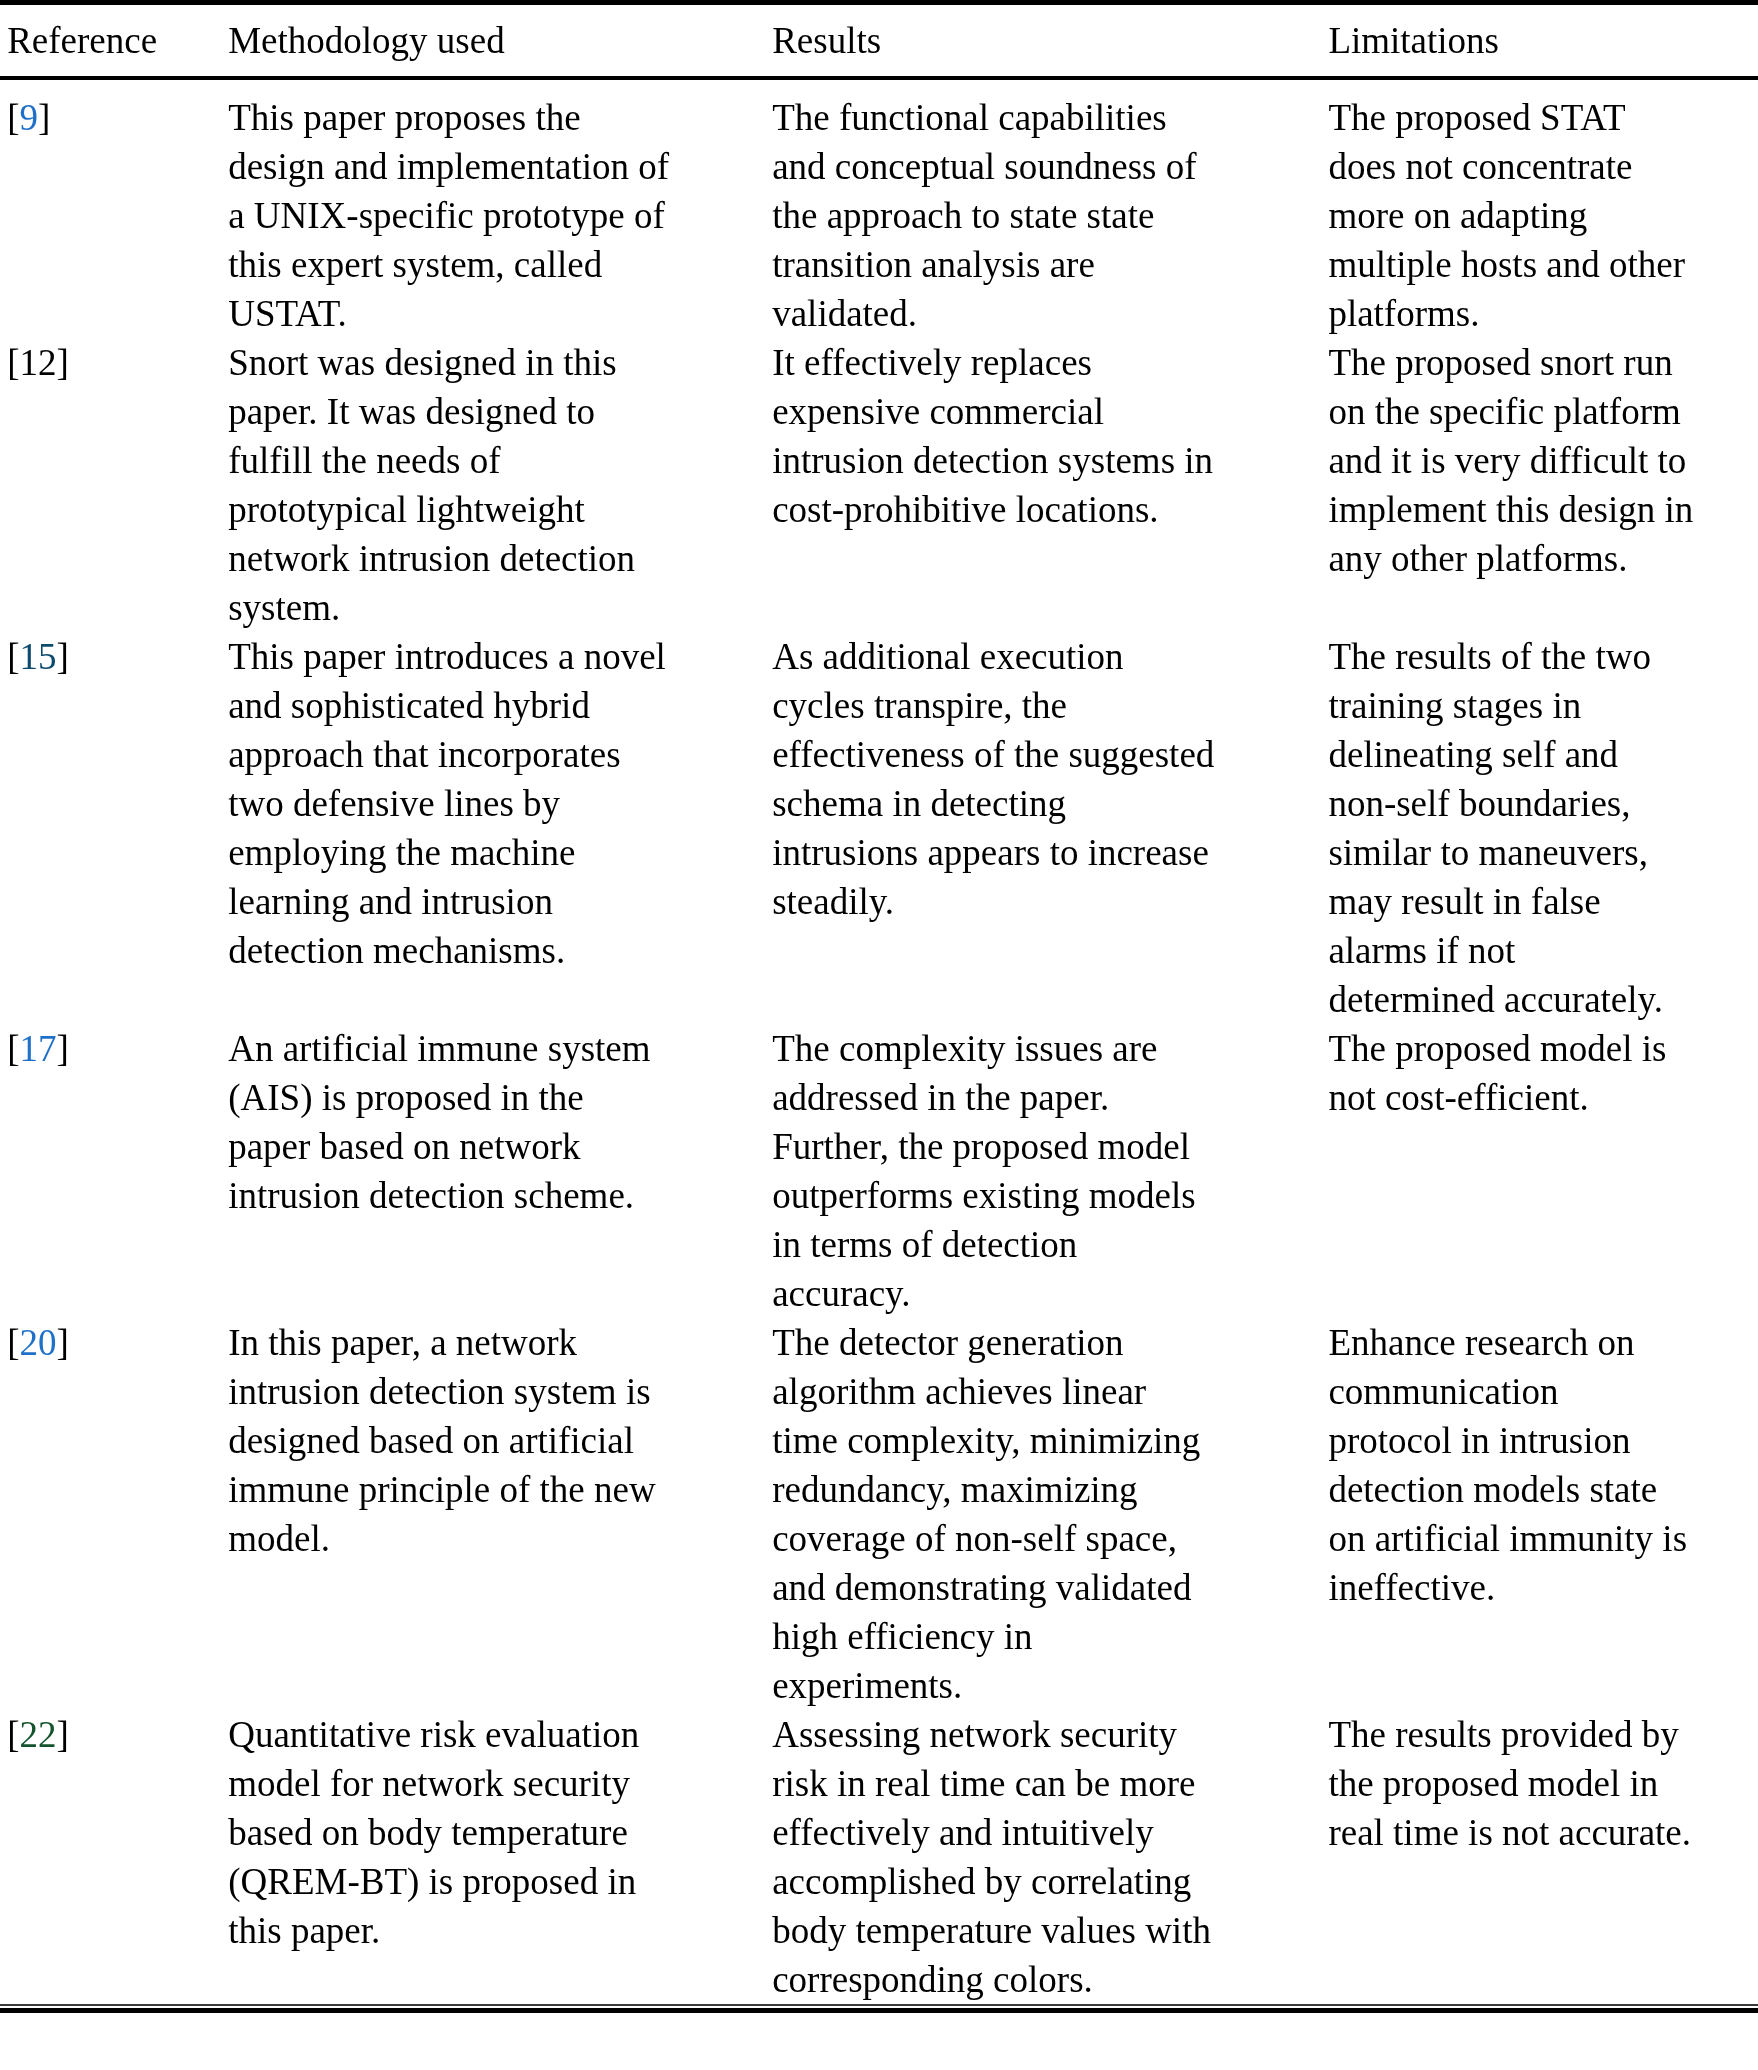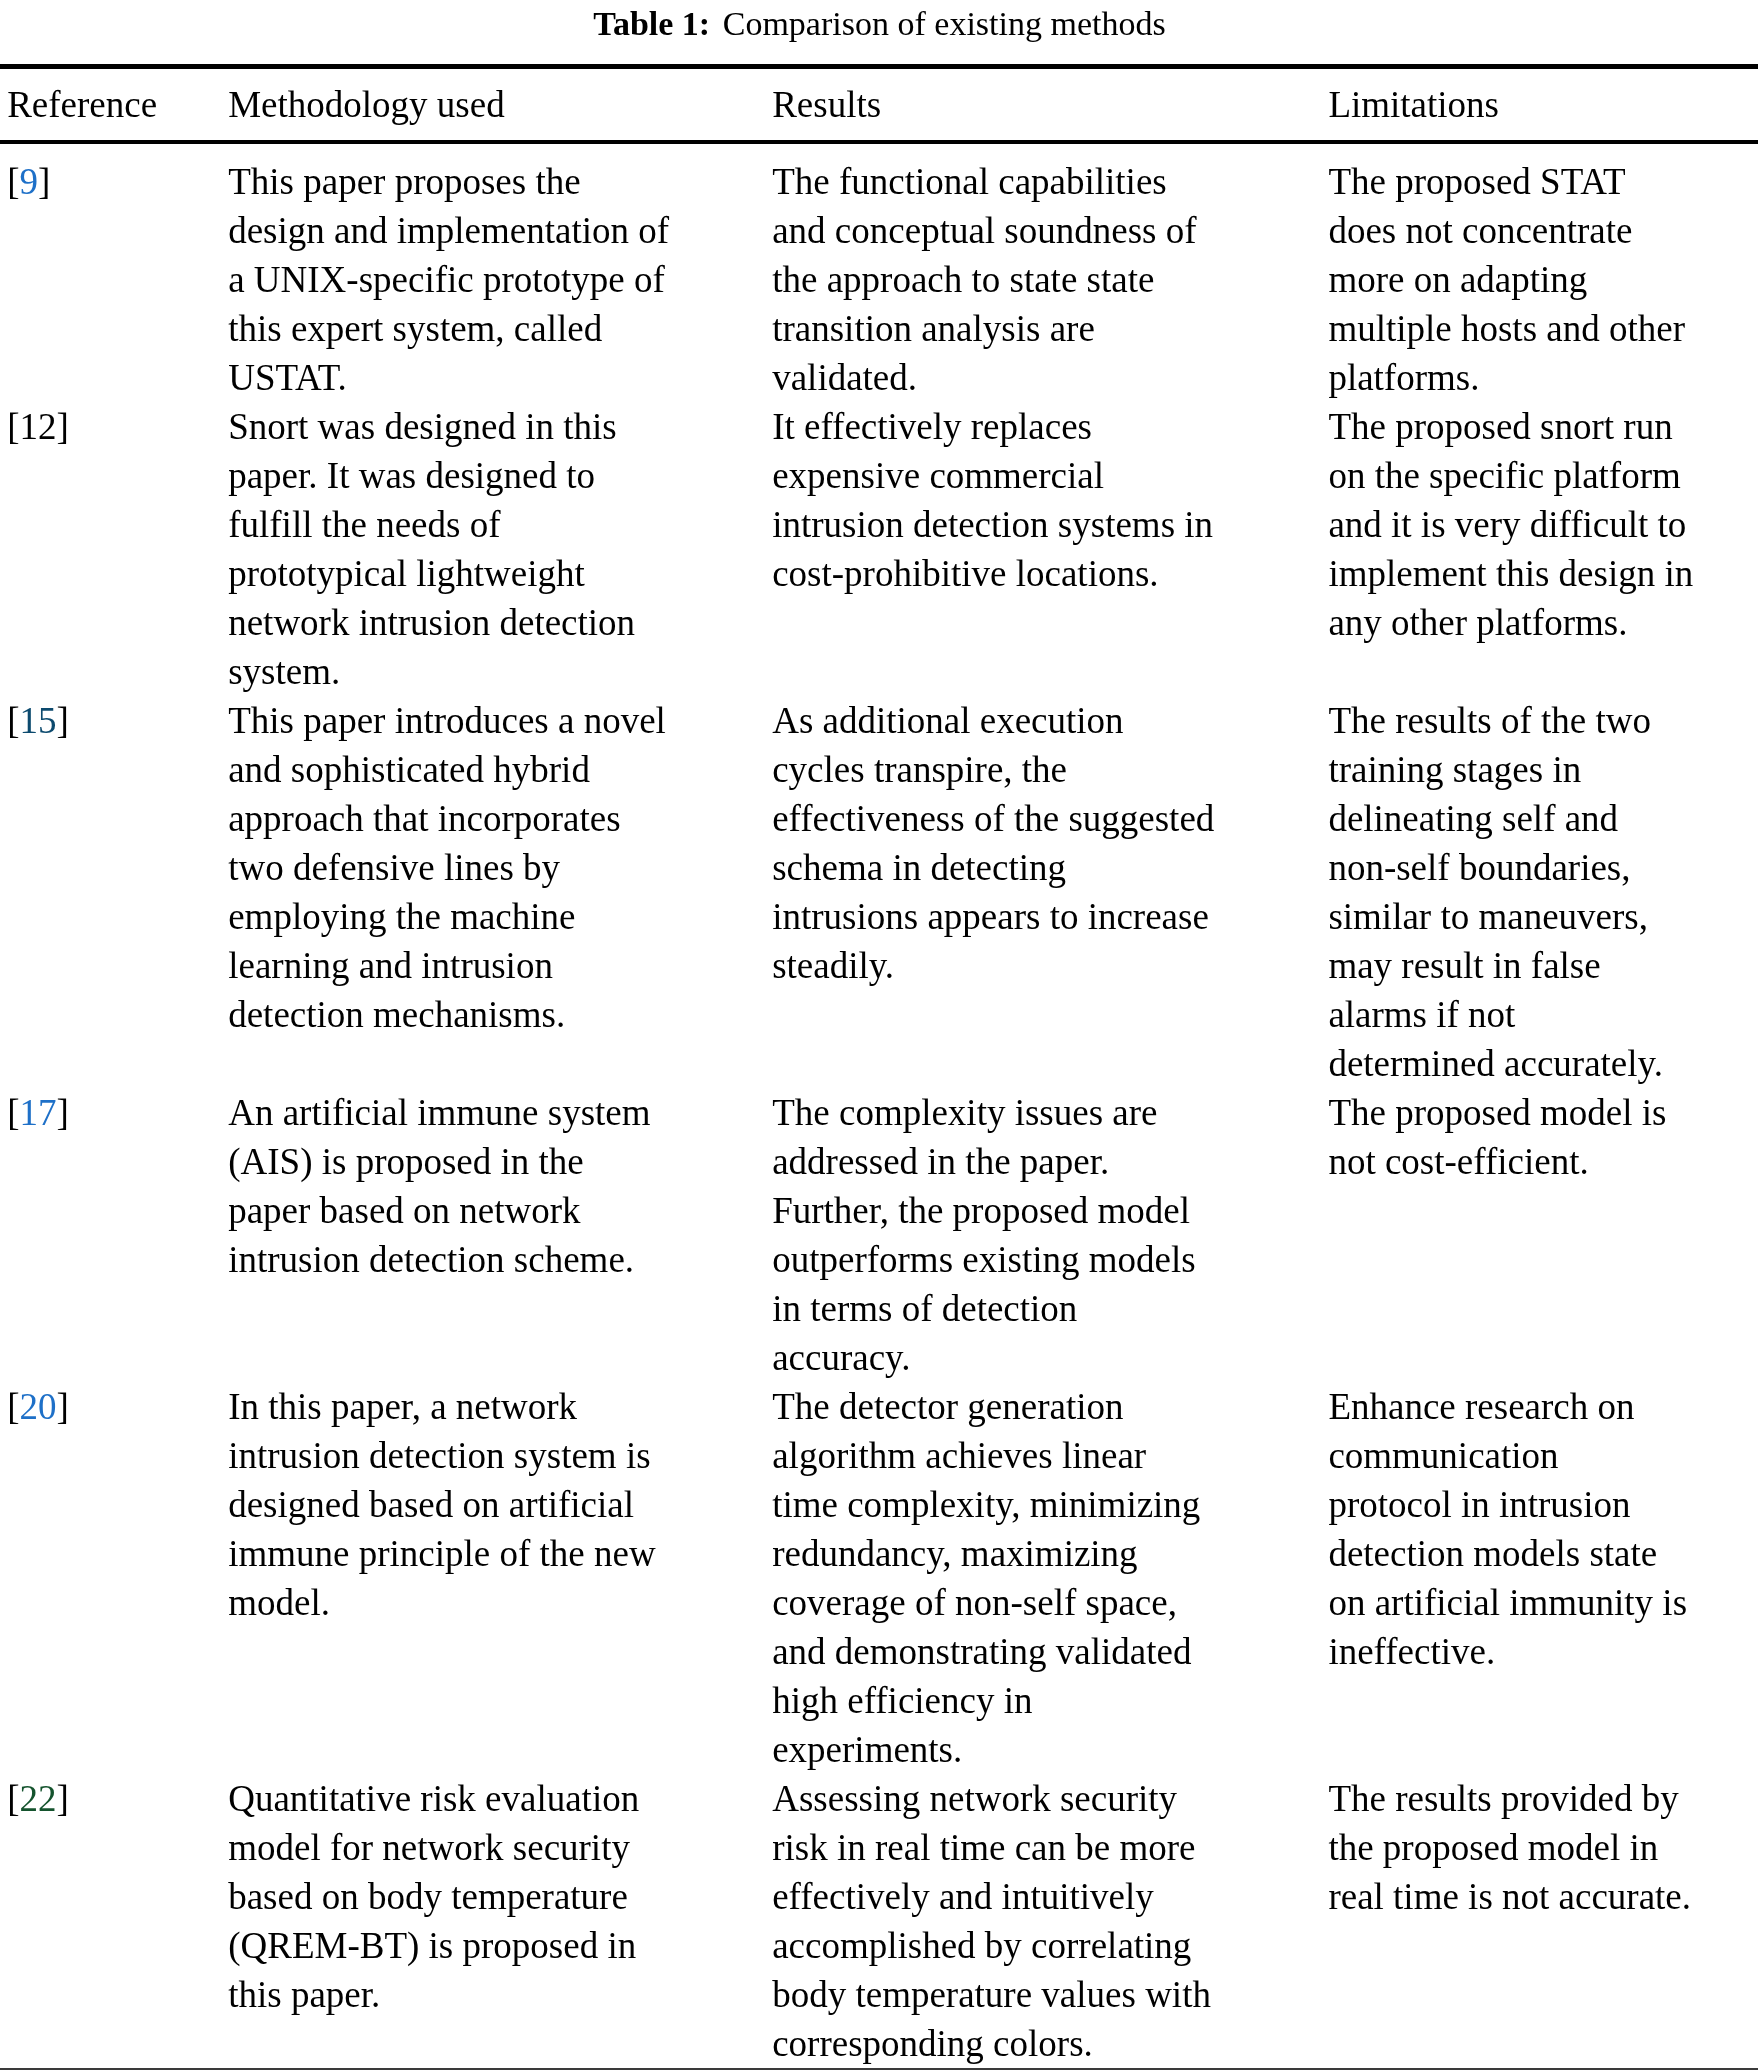--- a/index.html
+++ b/index.html
@@ -62,23 +62,20 @@
   .bottom-rules { margin-top: 0; }
   .rule-thin { width: 100%; height: 1.8px; background: #3a3a3a; }
   .rule-gap { width: 100%; height: 2.7px; background: #ffffff; }
   .rule-thick { width: 100%; height: 4.5px; background: #000000; }
 </style>
 </head>
 <body>
 
 <div class="page">
 
-  <div class="caption">
-    <span class="cap-label">Table 1:</span><span class="cap-text">Comparison of existing methods</span>
-  </div>
 
   <div class="rule"></div>
 
   <table class="cmp">
     <colgroup>
       <col class="c-ref">
         <col class="c-meth">
         <col class="c-res">
         <col class="c-lim">
     </colgroup>

